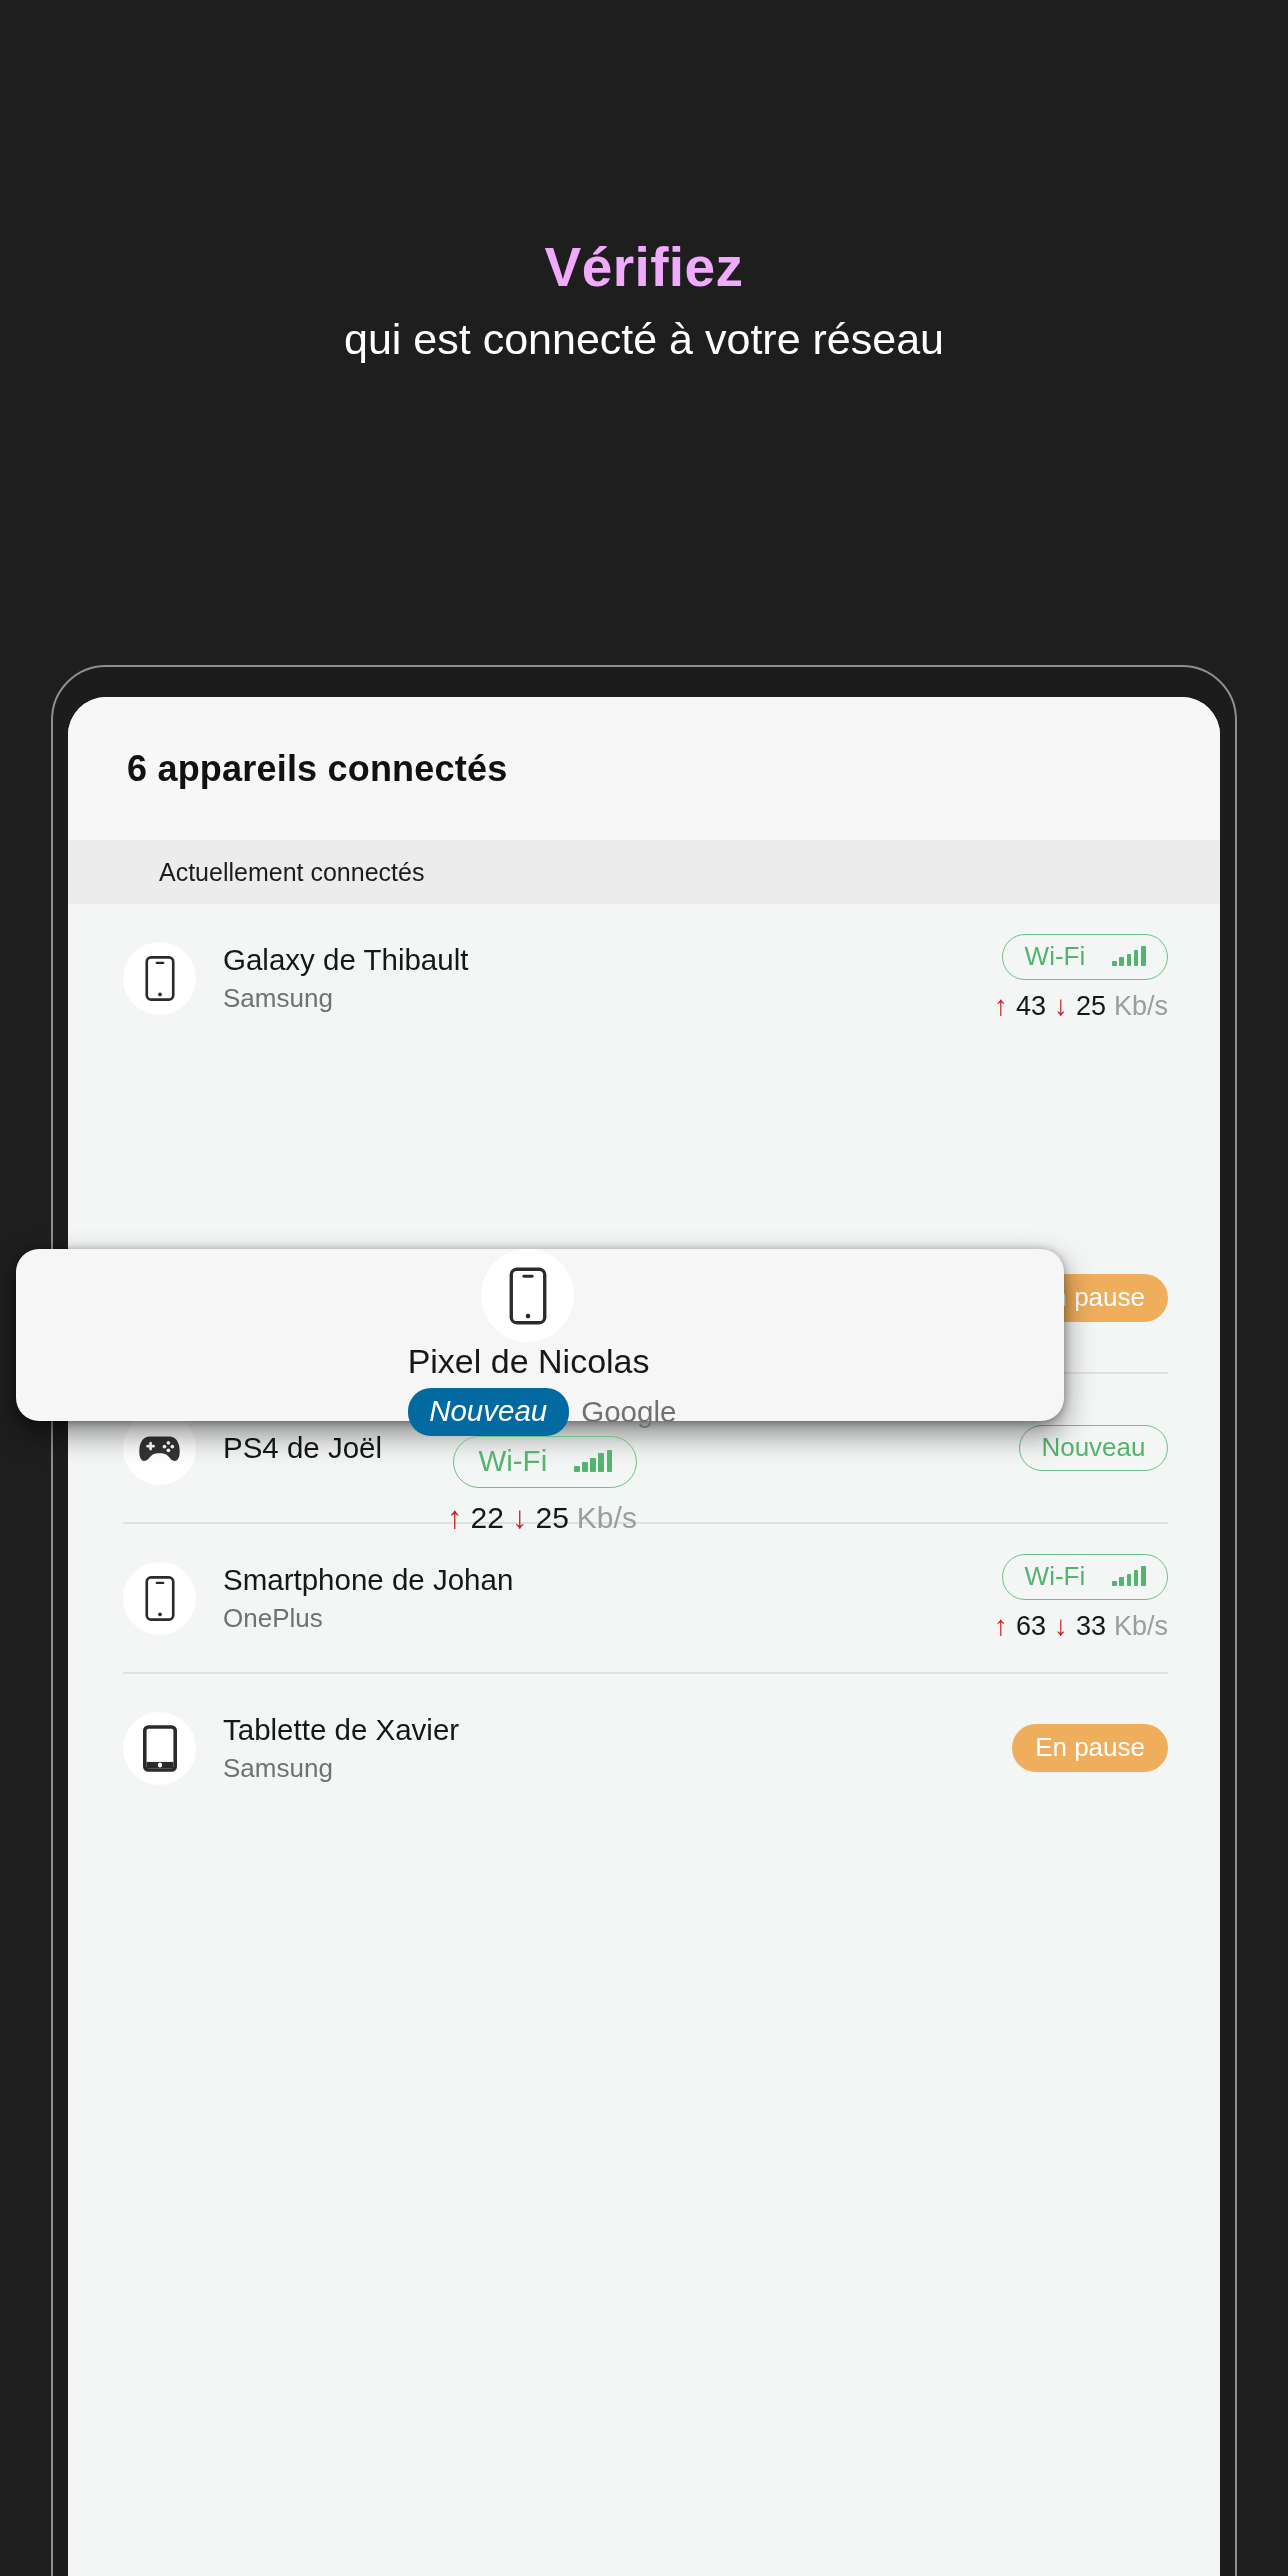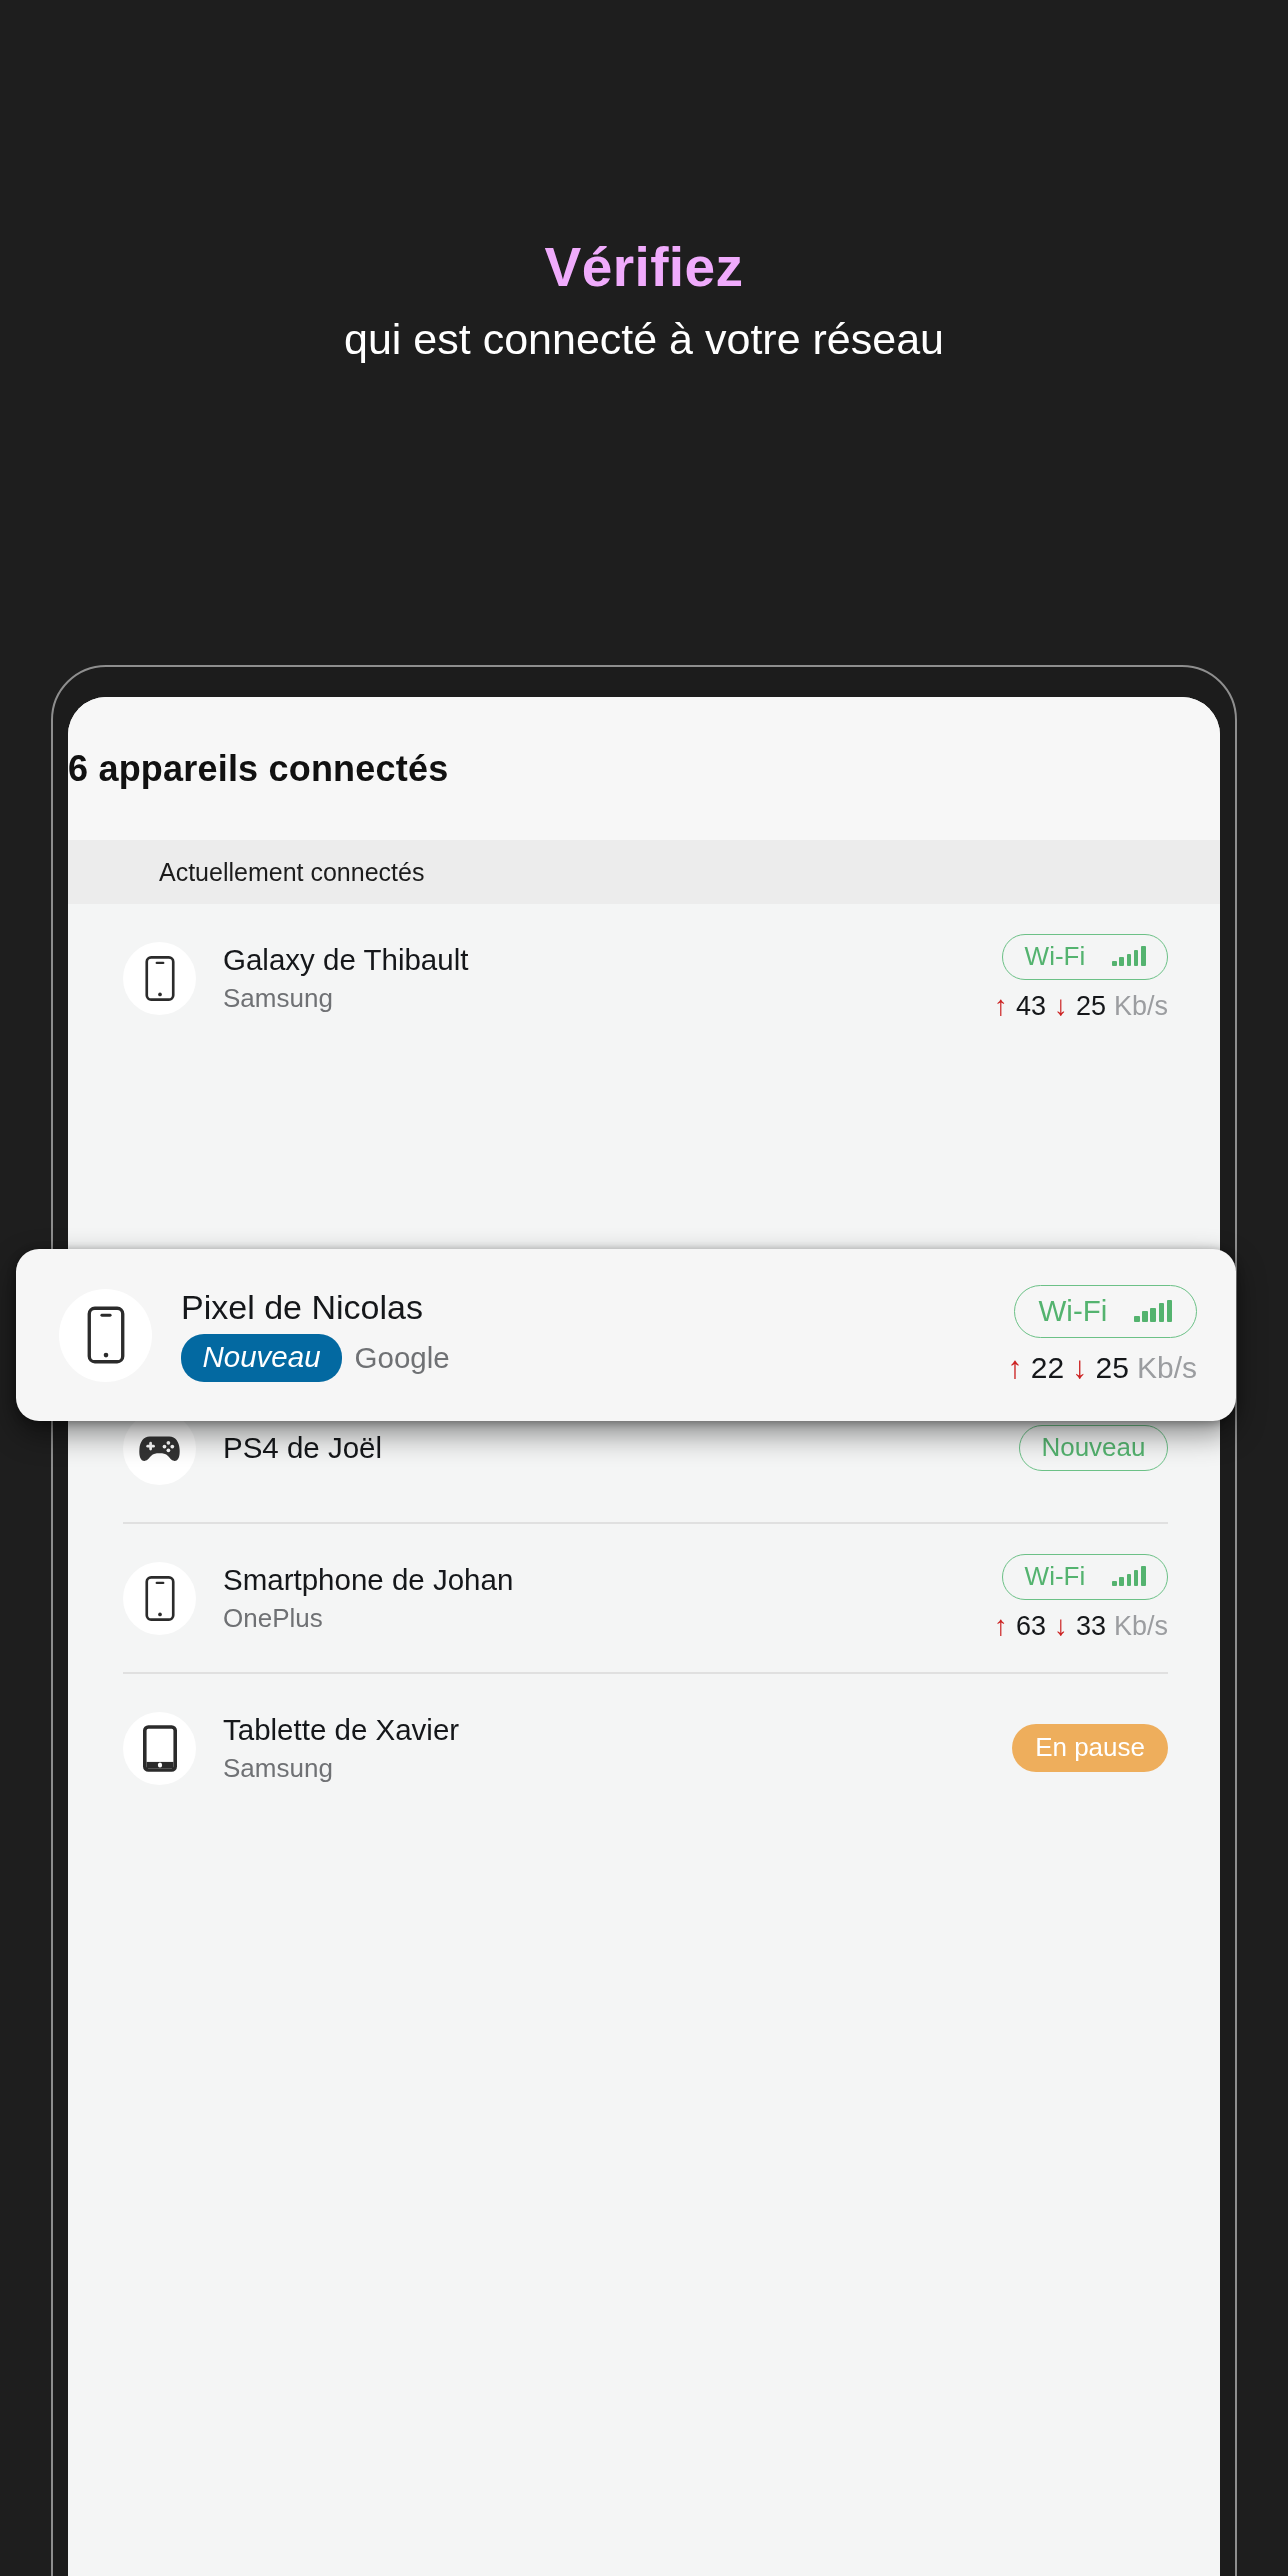--- a/index.html
+++ b/index.html
@@ -42,20 +42,21 @@
     background:#f4f5f5;
     border-top-left-radius:38px;
     border-top-right-radius:38px;
     overflow:hidden;
   }
 
   
   .app-header{
     height:143px;
     display:flex; align-items:center;
+    padding-left:59px;
     background:#f7f7f7;
   }
   .app-header-title{
     font-size:36px; font-weight:bold; color:#111;
     letter-spacing:0.2px;
   }
   .section-bar{
     height:64px;
     background:#ececec;
     display:flex; align-items:center;
@@ -135,27 +136,28 @@
     display:flex; align-items:center; gap:8px;
     font-size:27px; color:#15171a; white-space:nowrap;
   }
   .arrow-up, .arrow-dn{ color:#cc2222; font-size:28px; line-height:1; }
   .unit{ color:#9b9da0; }
 
   
   .highlight-card{
     position:absolute;
     left:16px; top:1249px;
-    width:1220px; height:172px;
+    width:1048px; height:172px;
     background:#f6f6f6;
     border-radius:23px;
     box-shadow:0 12.5px 30px rgba(0,0,0,0.45), 0 1.8px 9px rgba(0,0,0,0.3);
     display:flex; align-items:center;
     padding:0 39px 0 43px;
     z-index:5;
+    flex-direction:column;
   }
   .highlight-card .dev-avatar{
     width:93px; height:93px; flex:0 0 93px; margin-right:29px;
   }
   .highlight-card .dev-name{ font-size:34px; }
   .highlight-card .dev-vendor{ font-size:29.5px; }
   .highlight-card .new-badge{ font-size:29.5px; padding:8px 21.5px 9.8px; }
   .highlight-card .conn-pill{ font-size:29.5px; padding:9.8px 24px 11.6px; }
   .highlight-card .speeds{ font-size:30px; }
   .highlight-card .arrow-up,.highlight-card .arrow-dn{ font-size:31px; }

